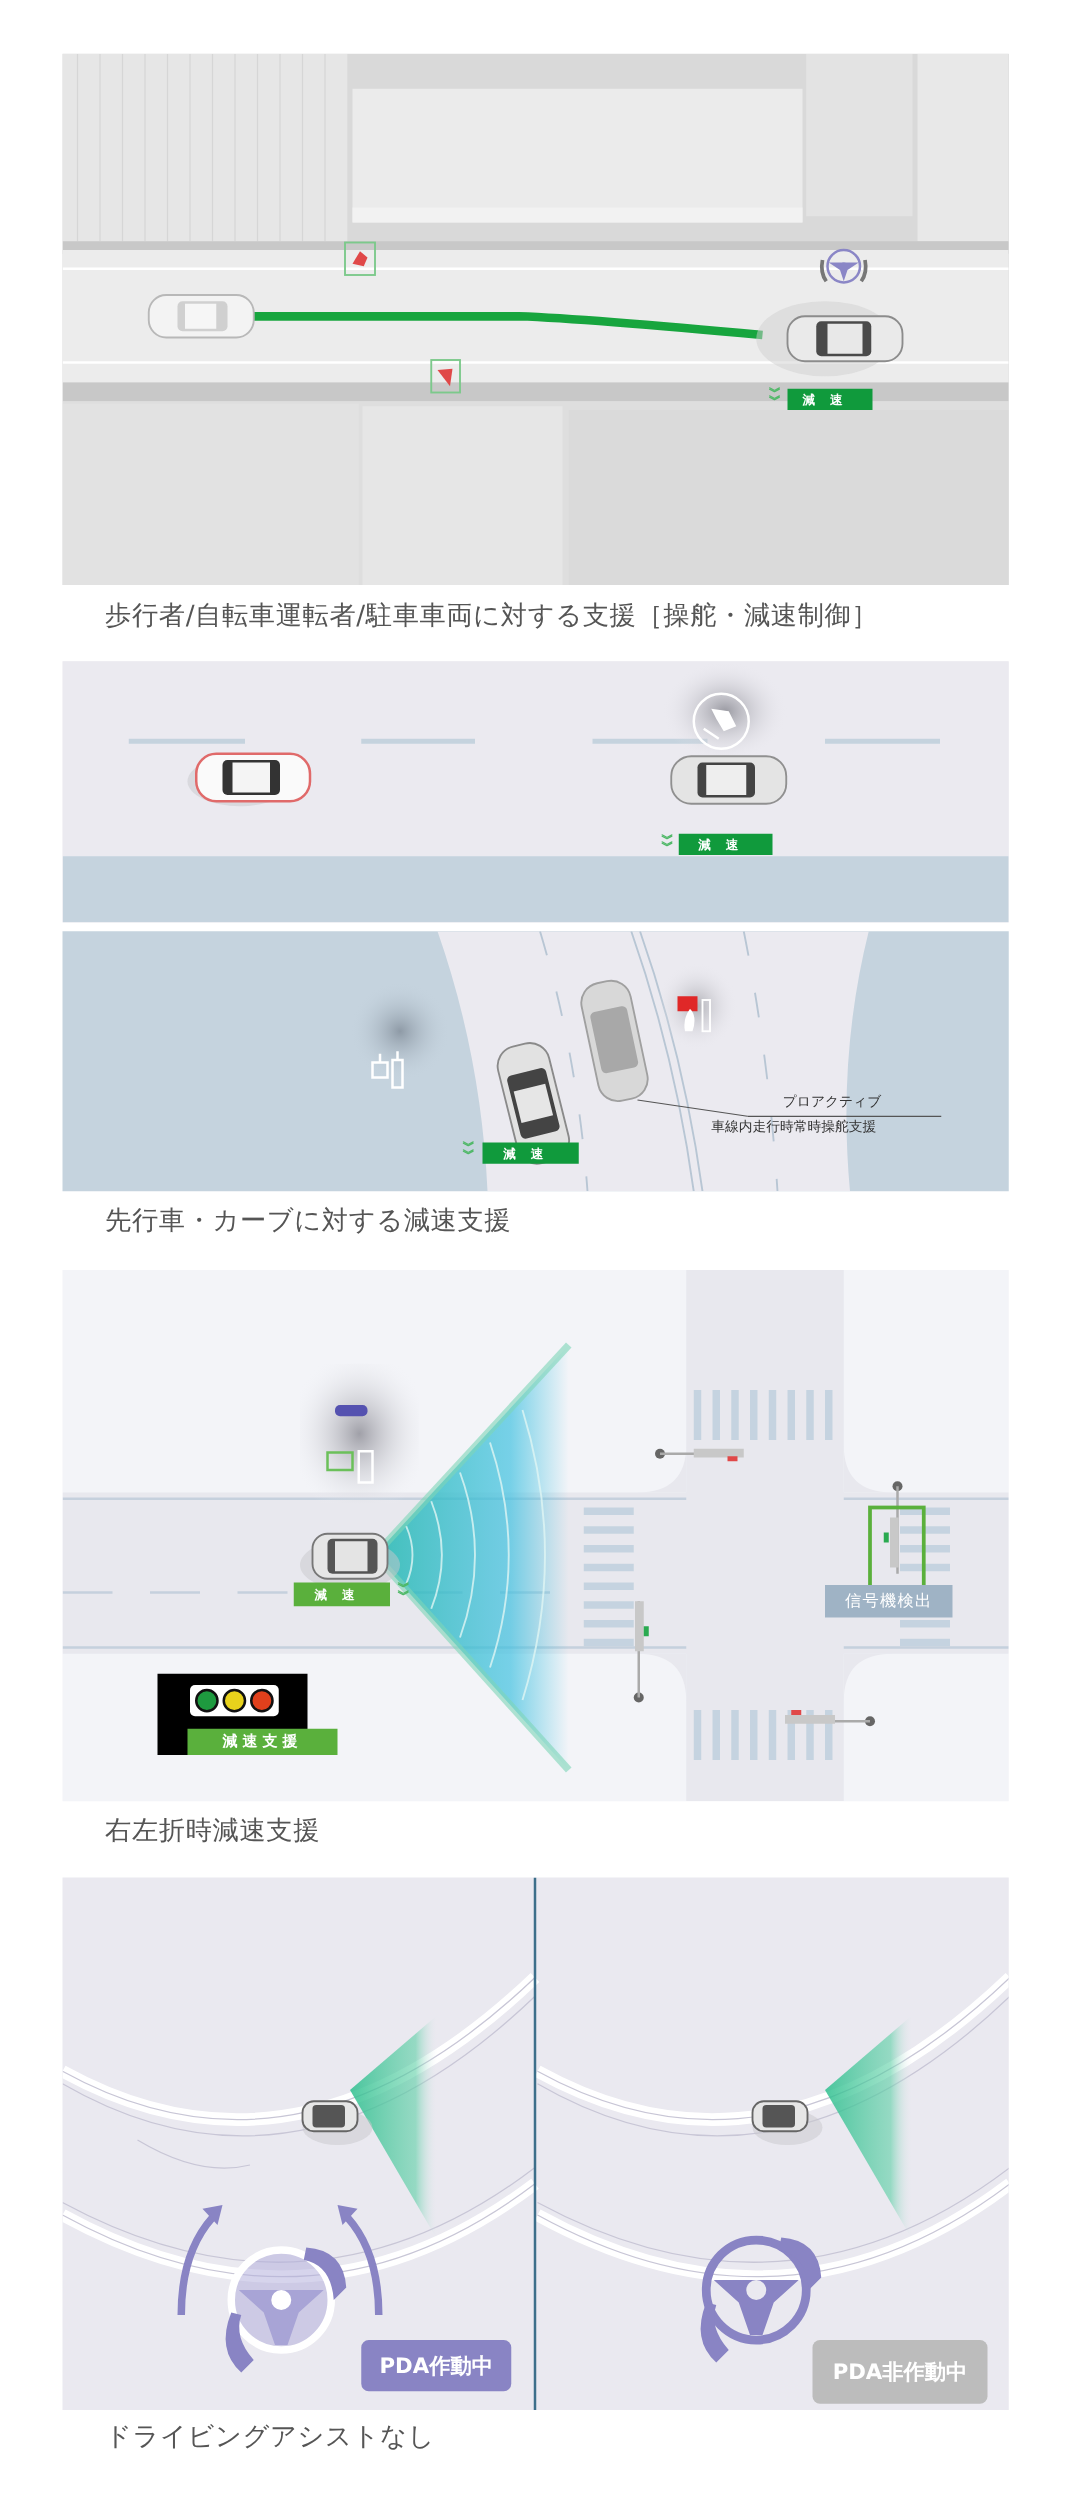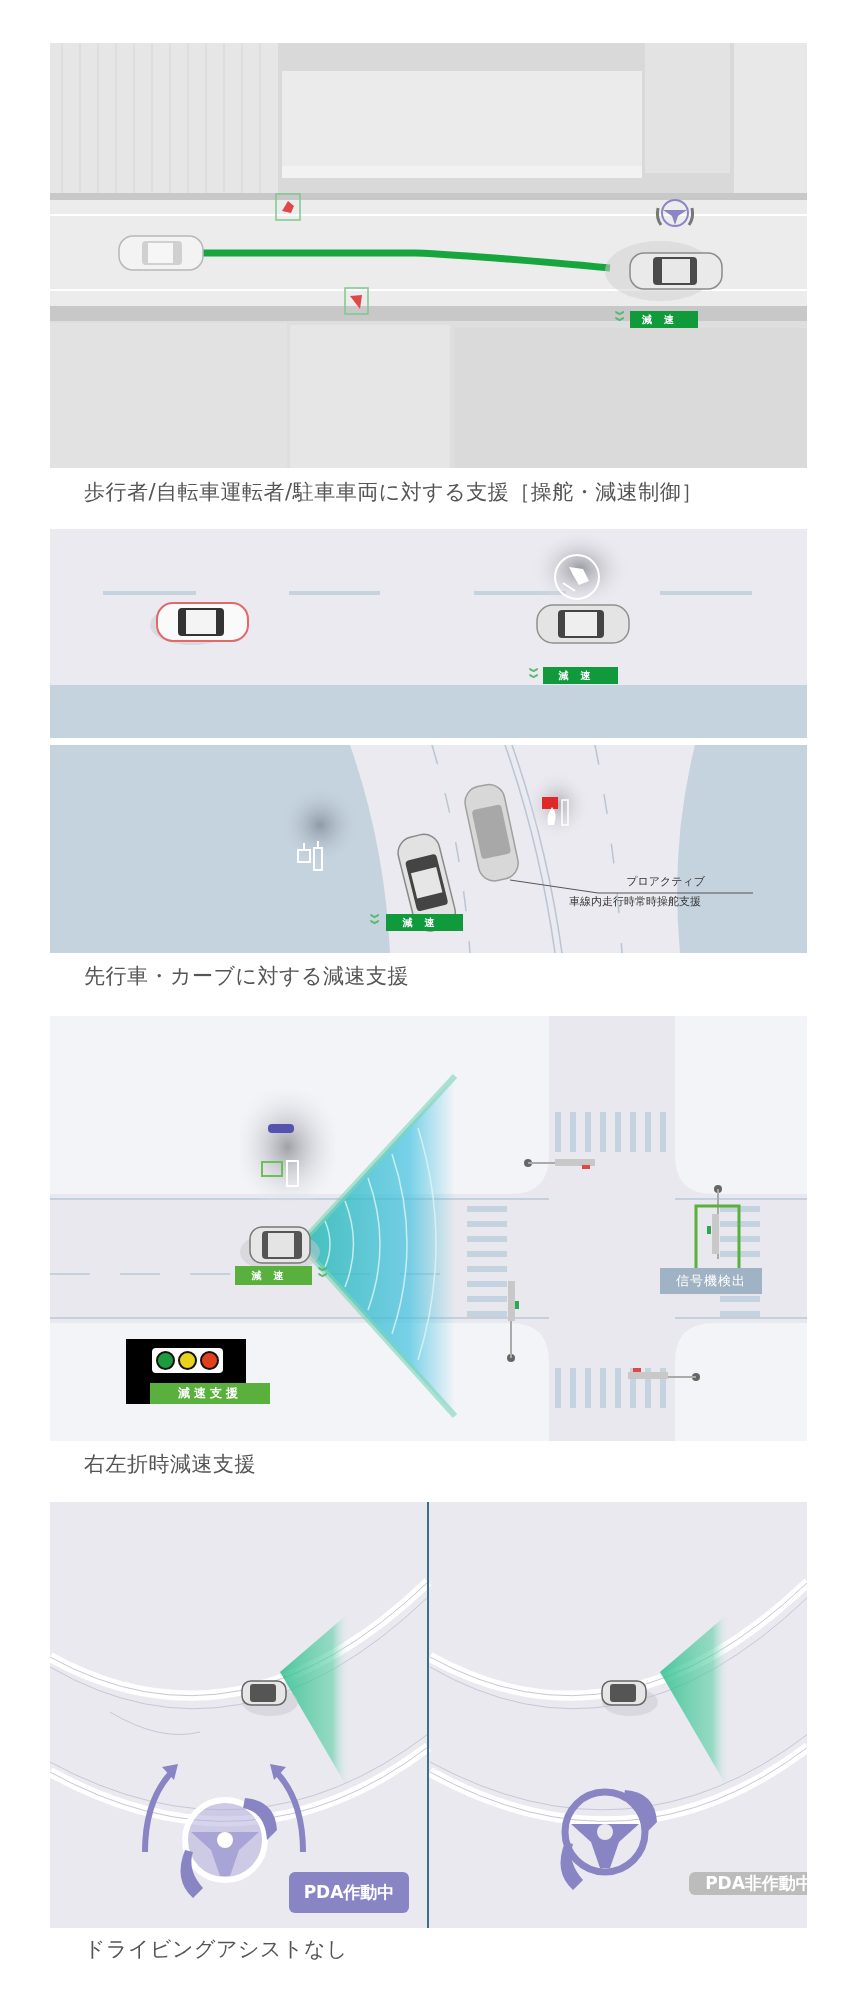--- a/index.html
+++ b/index.html
@@ -364,15 +364,15 @@
         <circle r="40" fill="none" stroke="#8984c4" stroke-width="7"></circle>
         <path d="M-34,-8 L34,-8 L14,10 L5,36 L-5,36 L-14,10 Z" fill="#8984c4"></path>
         <circle r="8" fill="#eae9f0"></circle>
         <path d="M20,-42 Q50,-40 52,-10 L42,0 Q40,-28 18,-32 Z" fill="#8984c4"></path>
         <path d="M-40,10 Q-52,40 -32,58 L-22,48 Q-38,30 -32,12 Z" fill="#8984c4"></path>
       </g>
     </g>
   </svg>
   <div class="divider" style="left:377px;"></div>
   <div class="pda-badge" style="left:239px;top:370px;width:120px;height:41px;background:#8984c4;text-align:center;">PDA作動中</div>
-  <div class="pda-badge" style="left:600px;top:370px;width:140px;height:23px;background:#bcbcbc;margin-left:39px;">PDA非作動中</div>
+  <div class="pda-badge" style="left:600px;top:370px;width:140px;height:51px;background:#bcbcbc;">PDA非作動中</div>
 </div>
 <div class="caption" style="top:1935px;">ドライビングアシストなし</div>
 
 </body></html>

